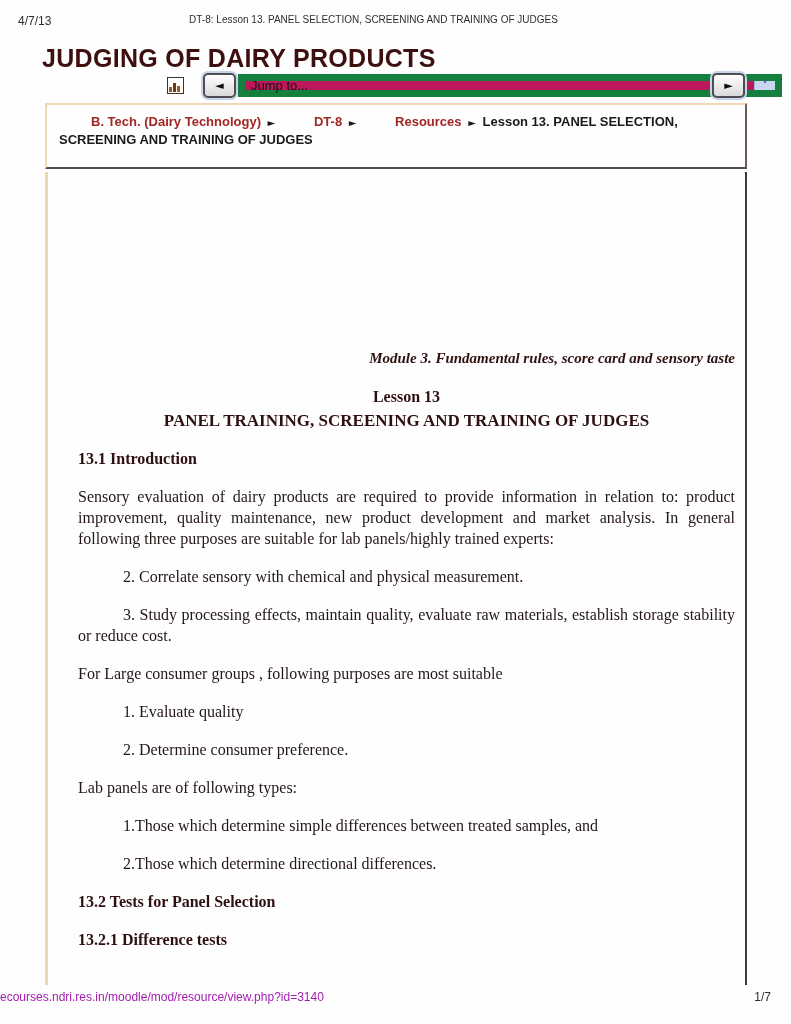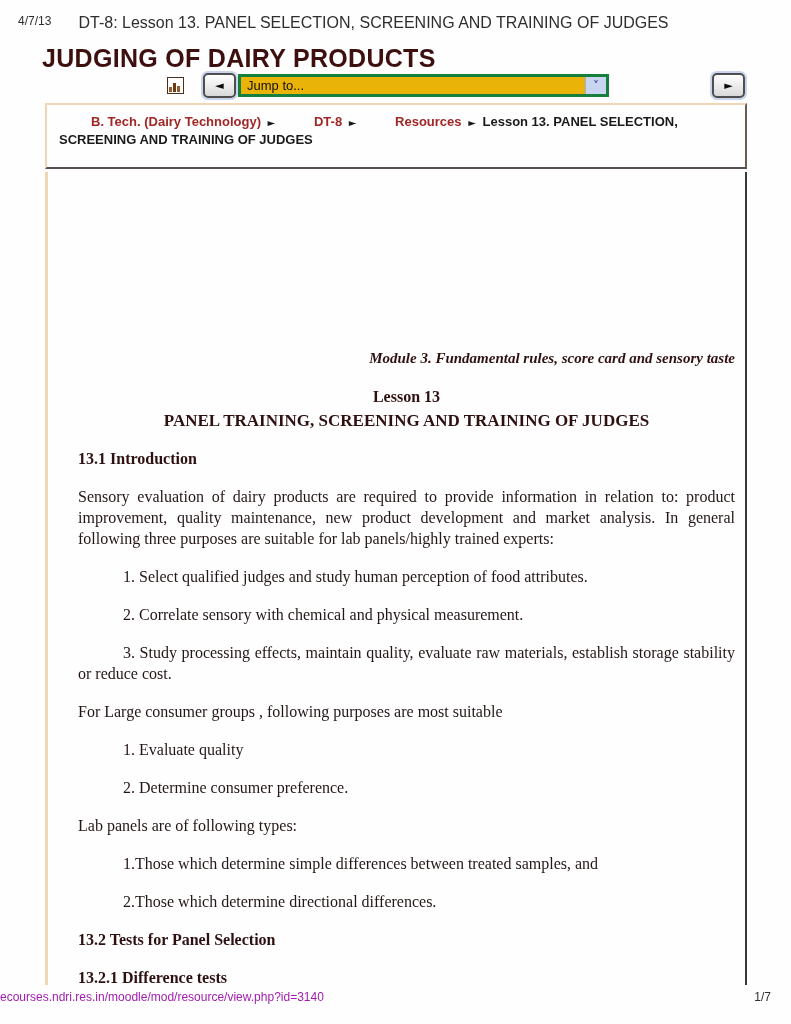--- a/index.html
+++ b/index.html
@@ -3,21 +3,21 @@
 <meta charset="utf-8">
 <style>
   html,body{margin:0;padding:0;background:#e9e9e9;}
   .page{
     position:relative;width:791px;height:1024px;margin:0 auto;
     background:#fefefe;overflow:hidden;
     font-family:"Liberation Sans",sans-serif;color:#222;
   }
   
   .print-date{position:absolute;left:18px;top:14px;font-size:12px;color:#2e2e2e;}
-  .print-title{position:absolute;left:16px;right:60px;top:14px;text-align:center;font-size:16px;color:#2e2e2e;}
+  .print-title{position:absolute;left:16px;right:60px;top:14px;text-align:center;font-size:10px;color:#2e2e2e;}
   .print-url{position:absolute;left:0;top:990px;font-size:12px;color:#a21caf;}
   .print-page{position:absolute;right:20px;top:990px;font-size:12px;color:#2e2e2e;margin-left:20px;}
   
   .site-title{
     position:absolute;left:42px;top:44px;margin:0;
     font-size:25px;font-weight:bold;letter-spacing:.3px;color:#3d0f0f;
   }
   
   .res-icon{
     position:absolute;left:167px;top:77px;width:13px;height:13px;
@@ -32,22 +32,22 @@
     position:absolute;top:73px;width:33px;height:25px;
     border:2px solid #4e4e4e;border-radius:5px;
     background:linear-gradient(#ffffff,#d9d9d9);
     box-shadow:0 0 0 2px #c8d4ee;
     font-size:11px;line-height:21px;text-align:center;color:#0a0a0a;
     padding:0;cursor:pointer;font-family:"DejaVu Sans",sans-serif;
   }
   .btn-back{left:203px;}
   .btn-fwd{left:712px;}
   .jump-select{
-    position:absolute;left:238px;top:74px;width:371px;height:23px;
-    border:3px solid #15803d;background:#eab308;box-sizing:border-box;
+    position:absolute;left:238px;top:74px;width:544px;height:23px;
+    border:7px solid #15803d;background:#be185d;box-sizing:border-box;
     display:flex;align-items:center;cursor:pointer;
   }
   .jump-text{flex:1;padding-left:6px;font-size:13px;color:#101010;}
   .chevron-box{
     width:20px;align-self:stretch;background:#c9d6f2;border-left:1px solid #9ab0d8;
     display:flex;align-items:center;justify-content:center;
     color:#44549c;font-weight:bold;font-size:12px;font-family:"DejaVu Sans",sans-serif;
   }
   
   .crumb-box{
@@ -109,21 +109,20 @@
     <span class="crumb-sep">►</span>
     <span class="crumb-current">Lesson 13. PANEL SELECTION, SCREENING AND TRAINING OF JUDGES</span>
   </div>
 
   <div class="content-box">
     <p class="module-caption">Module 3. Fundamental rules, score card and sensory taste</p>
     <p class="lesson-number">Lesson 13</p>
     <p class="lesson-title">PANEL TRAINING, SCREENING AND TRAINING OF JUDGES</p>
     <p class="sec-heading">13.1 Introduction</p>
     <p class="just">Sensory evaluation of dairy products are required to provide information in relation to: product improvement, quality maintenance, new product development and market analysis. In general following three purposes are suitable for lab panels/highly trained experts:</p>
-    <p class="just li-indent">1. Select qualified judges and study human perception of food attributes.</p>
     <p class="just li-indent">2. Correlate sensory with chemical and physical measurement.</p>
     <p class="just li-indent">3. Study processing effects, maintain quality, evaluate raw materials, establish storage stability or reduce cost.</p>
     <p>For Large consumer groups , following purposes are most suitable</p>
     <p class="li-indent">1. Evaluate quality</p>
     <p class="li-indent">2. Determine consumer preference.</p>
     <p>Lab panels are of following types:</p>
     <p class="li-indent">1.Those which determine simple differences between treated samples, and</p>
     <p class="li-indent">2.Those which determine directional differences.</p>
     <p class="sec-heading">13.2 Tests for Panel Selection</p>
     <p class="sec-heading">13.2.1 Difference tests</p>

